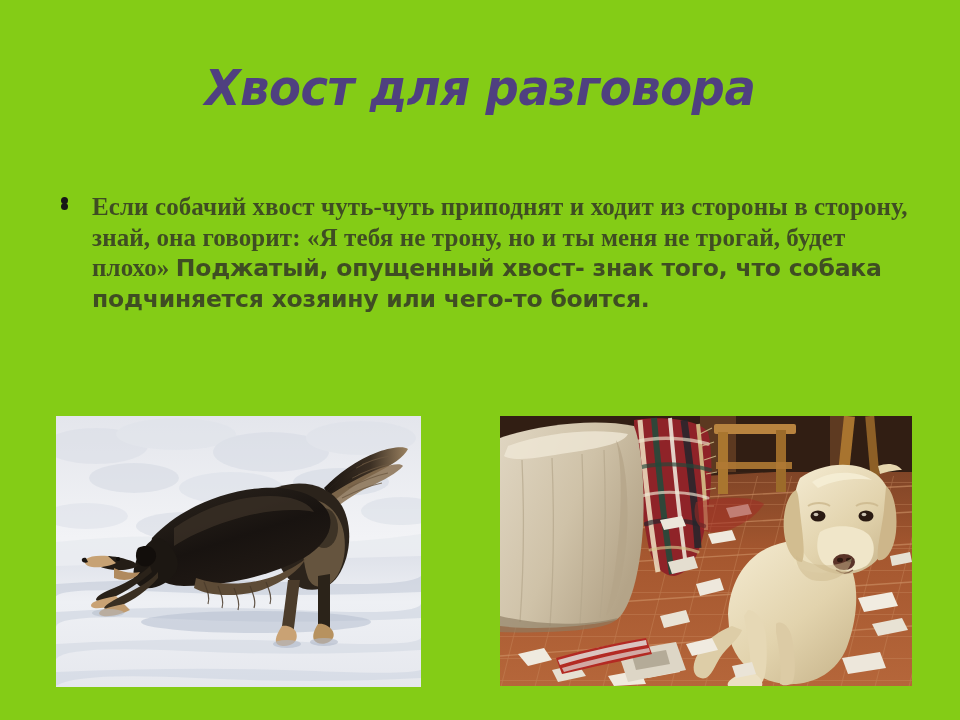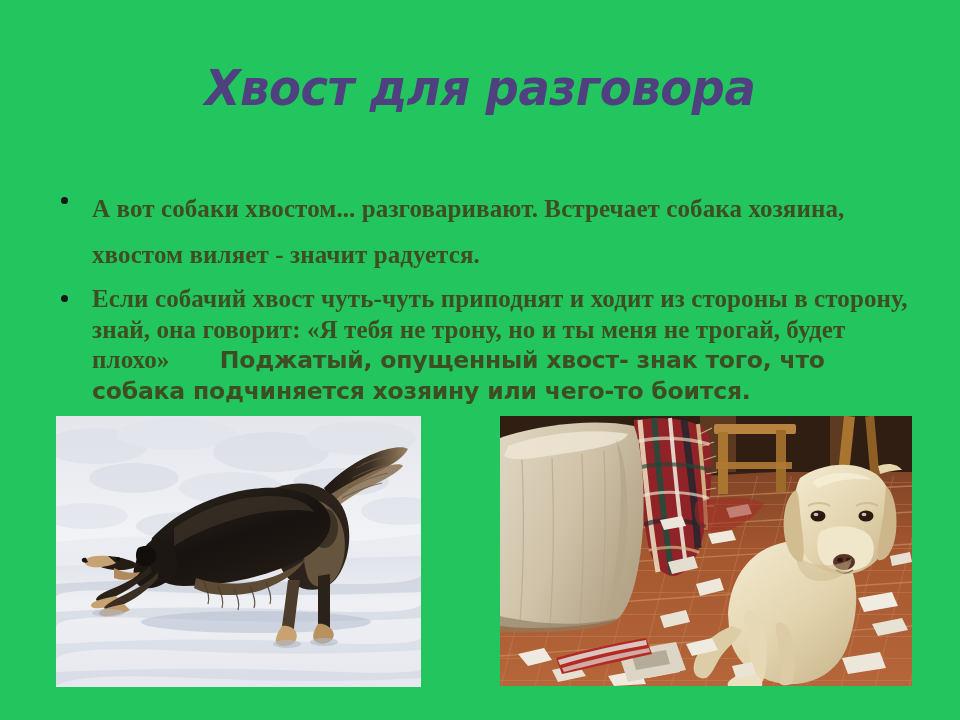--- a/index.html
+++ b/index.html
@@ -12,21 +12,21 @@
     width: 960px;
     height: 720px;
     position: relative;
     overflow: hidden;
     font-family: "Liberation Serif", "DejaVu Serif", serif;
   }
 
   .slide {
     position: absolute;
     inset: 0;
-    background: #22c55e;
+    background: #84cc16;
   }
 
   
   .slide-title {
     position: absolute;
     left: 0;
     top: 58px;
     width: 960px;
     text-align: center;
     font-family: "DejaVu Sans", "Liberation Sans", sans-serif;
@@ -84,21 +84,20 @@
     font-family: "Liberation Serif", "DejaVu Serif", serif;
     font-weight: bold;
     letter-spacing: 0.1px;
     text-align: right;
   }
   .bullet-2 .sans-part {
     font-family: "DejaVu Sans", "Liberation Sans", sans-serif;
     font-weight: bold;
     font-size: 23.5px;
     letter-spacing: -0.2px;
-    margin-left: 44px;
   }
 
   
   .photo {
     position: absolute;
     overflow: hidden;
     background: #e9e9e9;
   }
 
   .photo-left {
@@ -121,21 +120,20 @@
 <body>
 
 <div class="slide">
 
   <div class="slide-title">Хвост для разговора</div>
 
   <div class="body-block">
 
     <div class="bullet-row bullet-1">
       <span class="bullet-dot"></span>
-      <span>А вот собаки хвостом... разговаривают. Встречает собака хозяина, хвостом виляет - значит радуется.</span>
     </div>
 
     <div class="bullet-row bullet-2">
       <span class="bullet-dot"></span>
       <span class="serif-part"> Если собачий хвост чуть-чуть приподнят и ходит из стороны в сторону, знай, она говорит: «Я тебя не трону, но и ты меня не трогай, будет плохо» </span><span class="sans-part">Поджатый, опущенный хвост- знак того, что собака подчиняется хозяину или чего-то боится.</span>
     </div>
 
   </div>
 
   <div class="photo photo-left">

